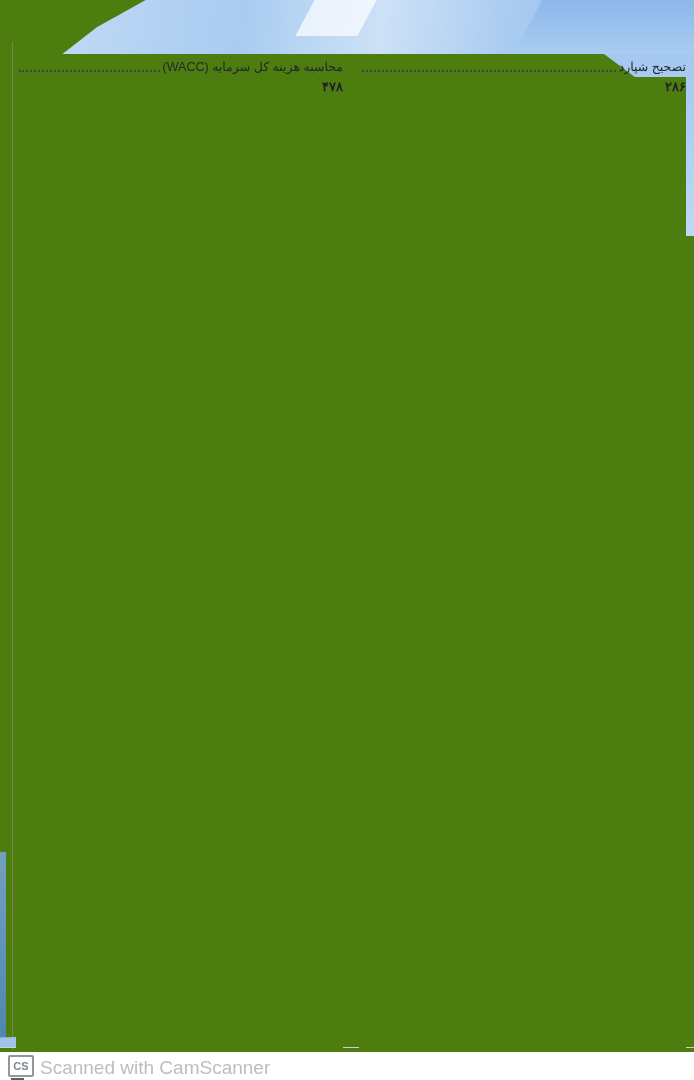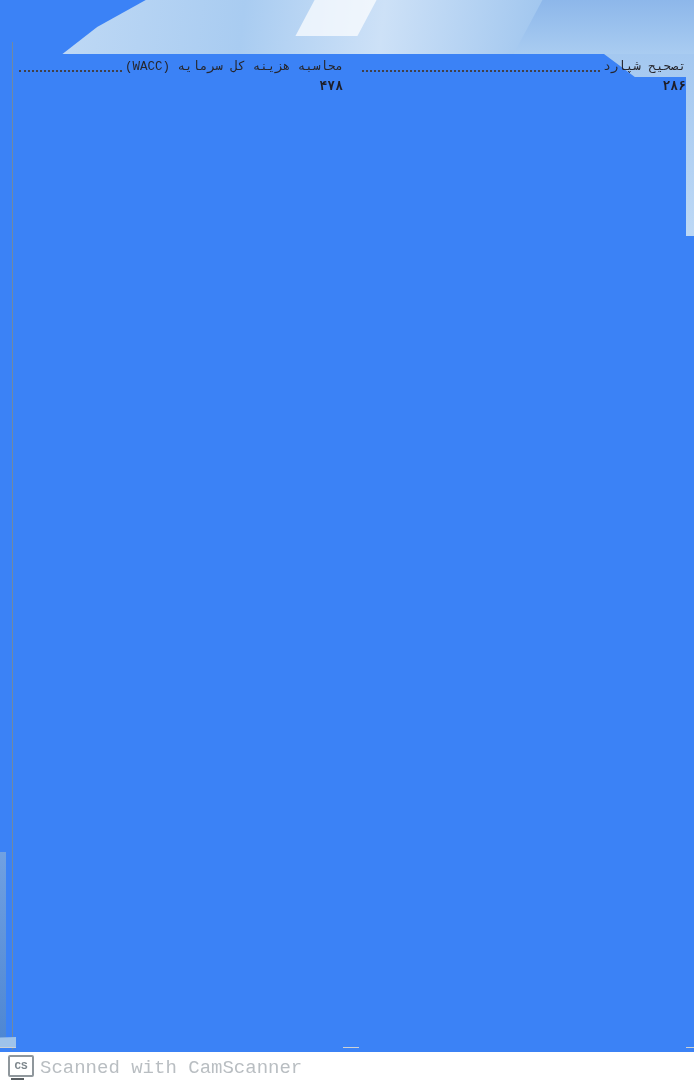--- a/index.html
+++ b/index.html
@@ -1,17 +1,17 @@
 <!DOCTYPE html>
 <html lang="fa"><head>
 <meta charset="utf-8">
 <style>
   html,body{margin:0;padding:0;background:#ffffff;}
-  .page{position:relative;width:694px;height:1080px;margin:0 auto;background:#3b82f6;
-        overflow:hidden;font-family:Liberation Mono, monospace;color:#26262c;}
+  .page{position:relative;width:694px;height:1080px;margin:0 auto;background:#4d7c0f;
+        overflow:hidden;font-family:Liberation Sans, sans-serif;color:#26262c;}
   
   .band-main{position:absolute;top:0;left:0;width:100%;height:54px;
     background:linear-gradient(97deg,#c6ddf6 0%,#a9ccf1 35%,#cde1f7 55%,#9dc4ee 80%,#8db8ea 100%);
     clip-path:polygon(21% 0,100% 0,100% 100%,9% 100%,14% 50%);}
   .band-gap{position:absolute;top:0;left:44%;width:9%;height:36px;background:rgba(255,255,255,.7);
     transform:skewX(-28deg);}
   .band-right{position:absolute;top:0;right:0;width:26%;height:54px;
     background:linear-gradient(180deg,#8db7ea,#a9ccf1);clip-path:polygon(16% 0,100% 0,100% 100%,0 100%);}
   .zigzag{position:absolute;top:54px;right:0;width:90px;height:182px;
     background:linear-gradient(180deg,#a4c8f0,#bdd8f5);

